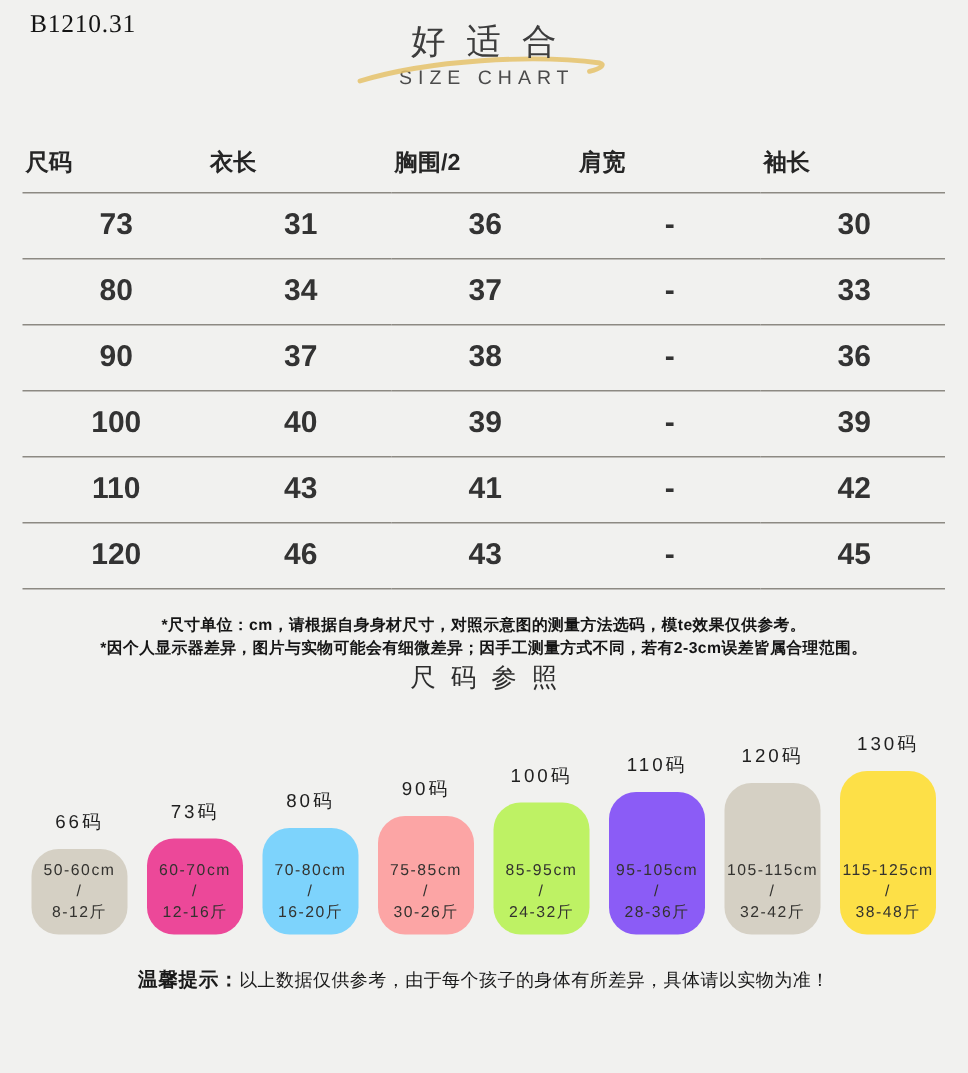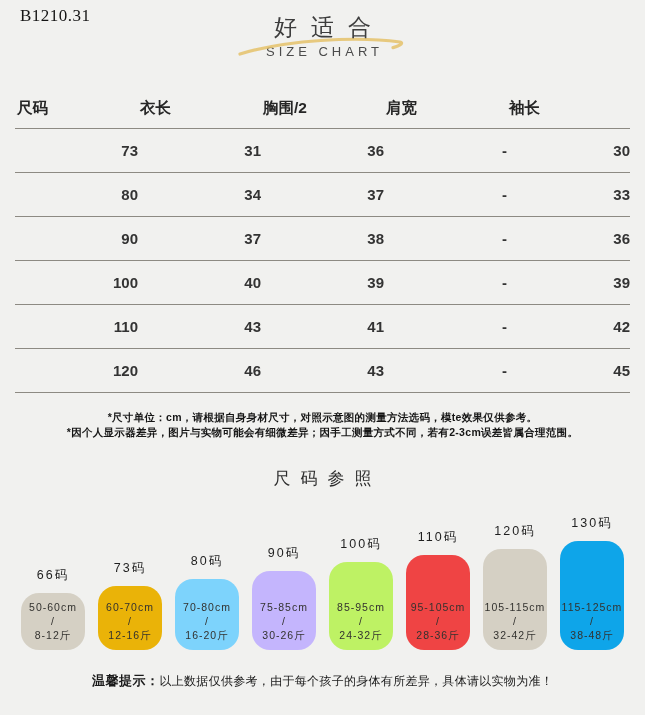--- a/index.html
+++ b/index.html
@@ -39,33 +39,33 @@
   .size-table {
     width: 615px; margin: 2px 15px 0 15px;
     border-collapse: collapse; table-layout: fixed;
   }
   .size-table th {
     text-align: left; font-size: 15.5px; font-weight: 700; color: #262626;
     height: 38px; padding-left: 2px; vertical-align: middle;
     border-bottom: 1px solid #8d8a83;
   }
   .size-table td {
-    text-align: right; font-size: 15px; font-weight: 700; color: #333;
+    text-align: center; font-size: 20px; font-weight: 700; color: #333;
     height: 44px; padding-left: 2px; vertical-align: middle;
     border-bottom: 1px solid #8d8a83;
   }
   
   .notes { margin-top: 17px; text-align: center; }
   .note-line {
     font-size: 10.5px; font-weight: 700; color: #151515;
     line-height: 15px; letter-spacing: .3px;
   }
   
   .ref-title {
-    margin-top: 27px; text-align: center;
+    text-align: center;
     font-size: 17px; font-weight: 500; color: #2d2d2d;
     letter-spacing: 10px; text-indent: 10px;
   }
   .ref-chart {
     margin-top: 10px; height: 150px;
     display: flex; align-items: flex-end; justify-content: center;
     gap: 13px;
   }
   .ref-col { display: flex; flex-direction: column; align-items: center; width: 64px; }
   .ref-label {
@@ -167,69 +167,69 @@
     <div class="ref-col">
       <div class="ref-label">66码</div>
       <div class="ref-block" style="height: 57px; background: rgb(213, 208, 196);">
         <span>50-60cm</span>
         <span>/</span>
         <span>8-12斤</span>
       </div>
     </div>
     <div class="ref-col">
       <div class="ref-label">73码</div>
-      <div class="ref-block" style="height: 64px; background: #eab308;">
+      <div class="ref-block" style="height: 64px; background: #ec4899;">
         <span>60-70cm</span>
         <span>/</span>
         <span>12-16斤</span>
       </div>
     </div>
     <div class="ref-col">
       <div class="ref-label">80码</div>
       <div class="ref-block" style="height: 71px; background: #7dd3fc;">
         <span>70-80cm</span>
         <span>/</span>
         <span>16-20斤</span>
       </div>
     </div>
     <div class="ref-col">
       <div class="ref-label">90码</div>
-      <div class="ref-block" style="height: 79px; background: #c4b5fd;">
+      <div class="ref-block" style="height: 79px; background: #fca5a5;">
         <span>75-85cm</span>
         <span>/</span>
         <span>30-26斤</span>
       </div>
     </div>
     <div class="ref-col">
       <div class="ref-label">100码</div>
       <div class="ref-block" style="height: 88px; background: #bef264;">
         <span>85-95cm</span>
         <span>/</span>
         <span>24-32斤</span>
       </div>
     </div>
     <div class="ref-col">
       <div class="ref-label">110码</div>
-      <div class="ref-block" style="height: 95px; background: #ef4444;">
+      <div class="ref-block" style="height: 95px; background: #8b5cf6;">
         <span>95-105cm</span>
         <span>/</span>
         <span>28-36斤</span>
       </div>
     </div>
     <div class="ref-col">
       <div class="ref-label">120码</div>
       <div class="ref-block" style="height: 101px; background: rgb(213, 208, 196);">
         <span>105-115cm</span>
         <span>/</span>
         <span>32-42斤</span>
       </div>
     </div>
     <div class="ref-col">
       <div class="ref-label">130码</div>
-      <div class="ref-block" style="height: 109px; background: #0ea5e9;">
+      <div class="ref-block" style="height: 109px; background: #fde047;">
         <span>115-125cm</span>
         <span>/</span>
         <span>38-48斤</span>
       </div>
     </div>
   </div>
 
 <div class="footer">
   <span class="prefix">温馨提示：</span><span class="text">以上数据仅供参考，由于每个孩子的身体有所差异，具体请以实物为准！</span>
 </div>

